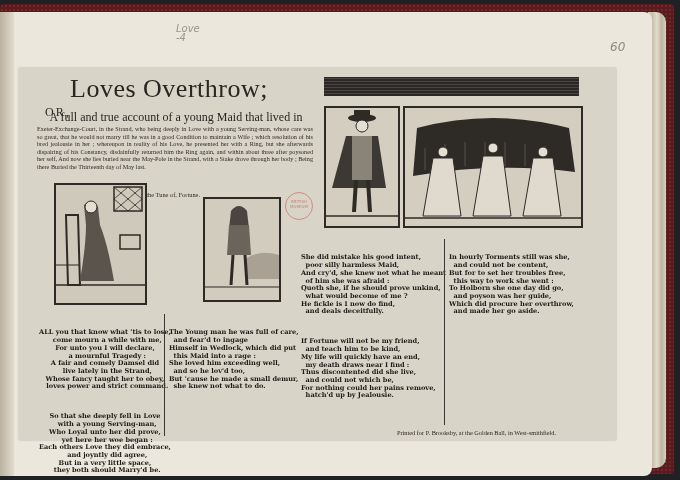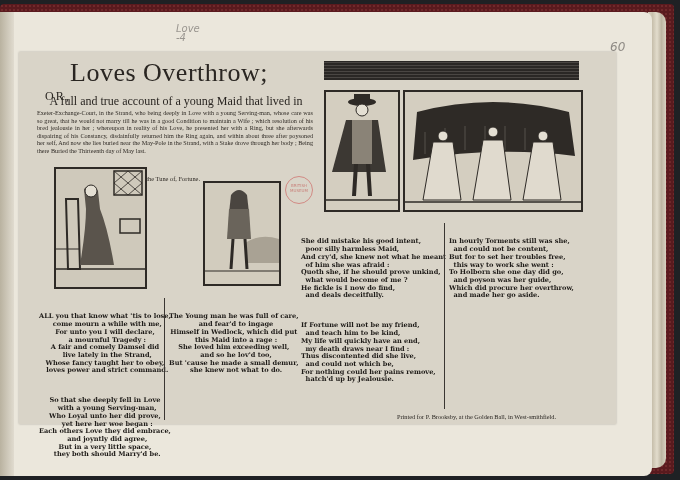--- a/index.html
+++ b/index.html
@@ -33,21 +33,21 @@
     .pencil-note {
       position:absolute; left:176px; top:24px;
       font-family:"DejaVu Sans", sans-serif; font-size:10px; color:#9a9690;
       font-style:italic; line-height:9px;
     }
     .folio {
       position:absolute; left:610px; top:40px;
       font-family:"DejaVu Sans", sans-serif; font-size:12px; color:#8f8b85; font-style:italic;
     }
     .sheet {
-      position:absolute; left:19px; top:52px; width:597px; height:372px;
+      position:absolute; left:19px; top:68px; width:597px; height:372px;
       background:#d9d4c8;
       box-shadow:0 0 2px rgba(0,0,0,0.25);
     }
     .title {
       position:absolute; left:0; top:6px; width:300px; text-align:center;
       font-family:"Liberation Serif", serif; font-size:26px; color:#2a2622; letter-spacing:0.5px;
     }
     .or {
       position:absolute; left:0; top:37px; width:300px; 
       font-family:"Liberation Serif", serif; font-size:12px; color:#2a2622; letter-spacing:2px;margin-left:26px;
@@ -183,21 +183,21 @@
   with a young Serving-man,
 Who Loyal unto her did prove,
   yet here her woe began :
 Each others Love they did embrace,
   and joyntly did agree,
 But in a very little space,
   they both should Marry'd be.</div>
   </div>
   <div class="col-rule" style="left:145px;top:246px;height:122px;"></div>
 
-  <div class="verse-col" style="left:150px;top:246px;text-align:center;">
+  <div class="verse-col" style="left:150px;top:246px;">
     <div class="stanza">The Young man he was full of care,
   and fear'd to ingage
 Himself in Wedlock, which did put
   this Maid into a rage :
 She loved him exceeding well,
   and so he lov'd too,
 But 'cause he made a small demur,
   she knew not what to do.</div>
   </div>
 

